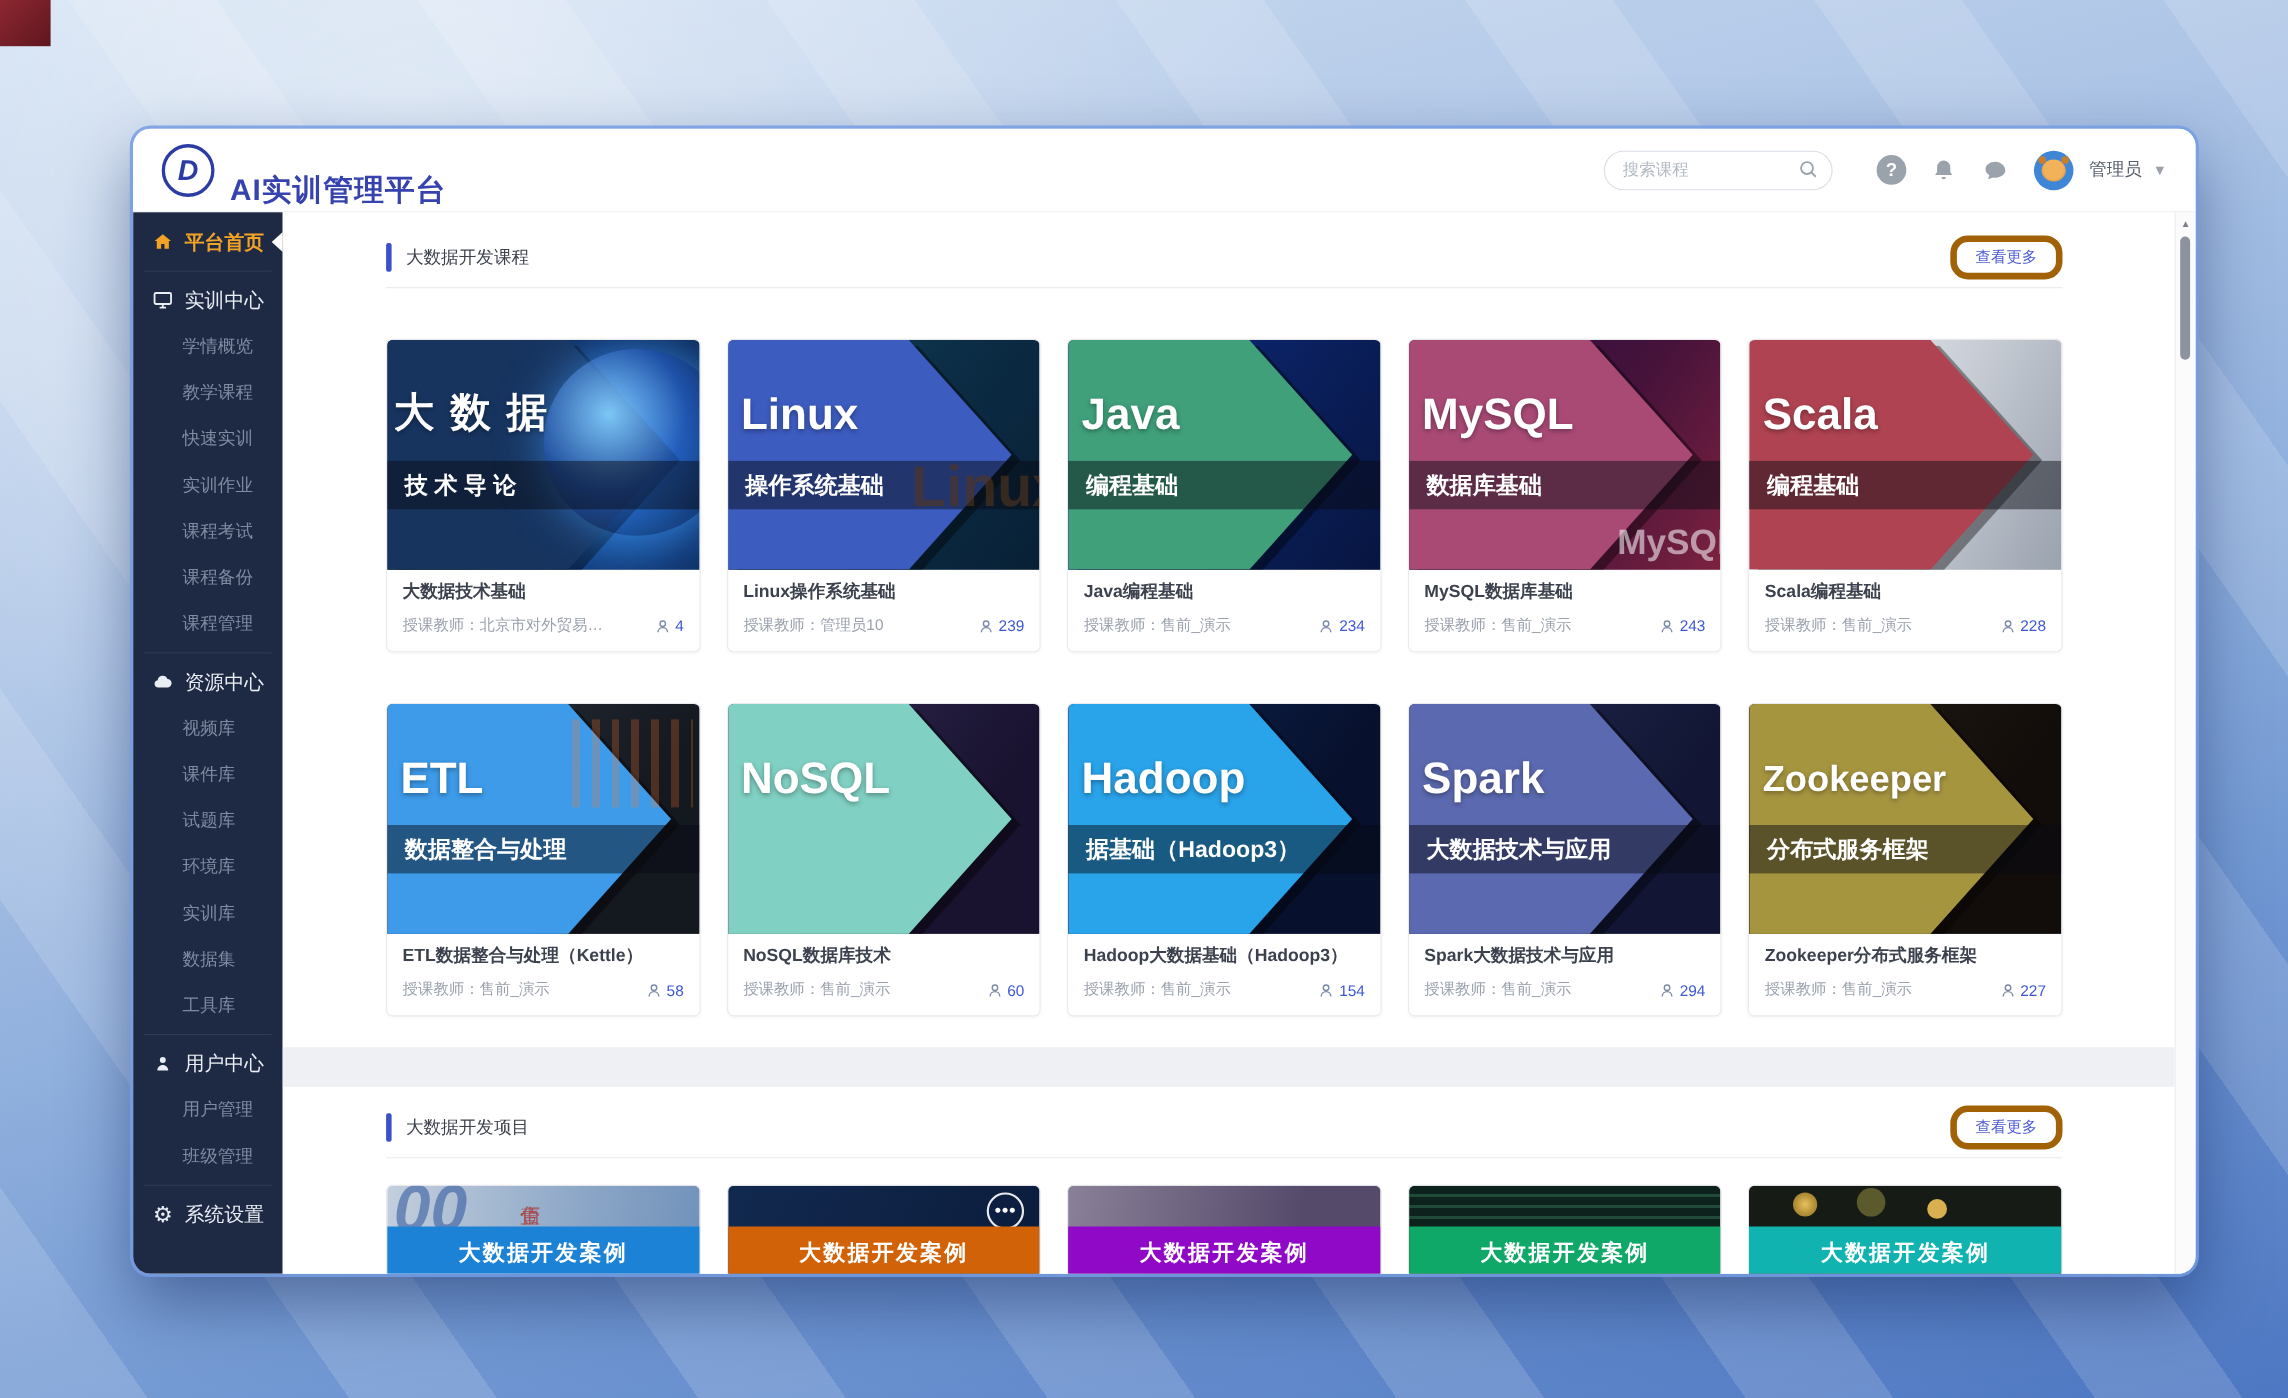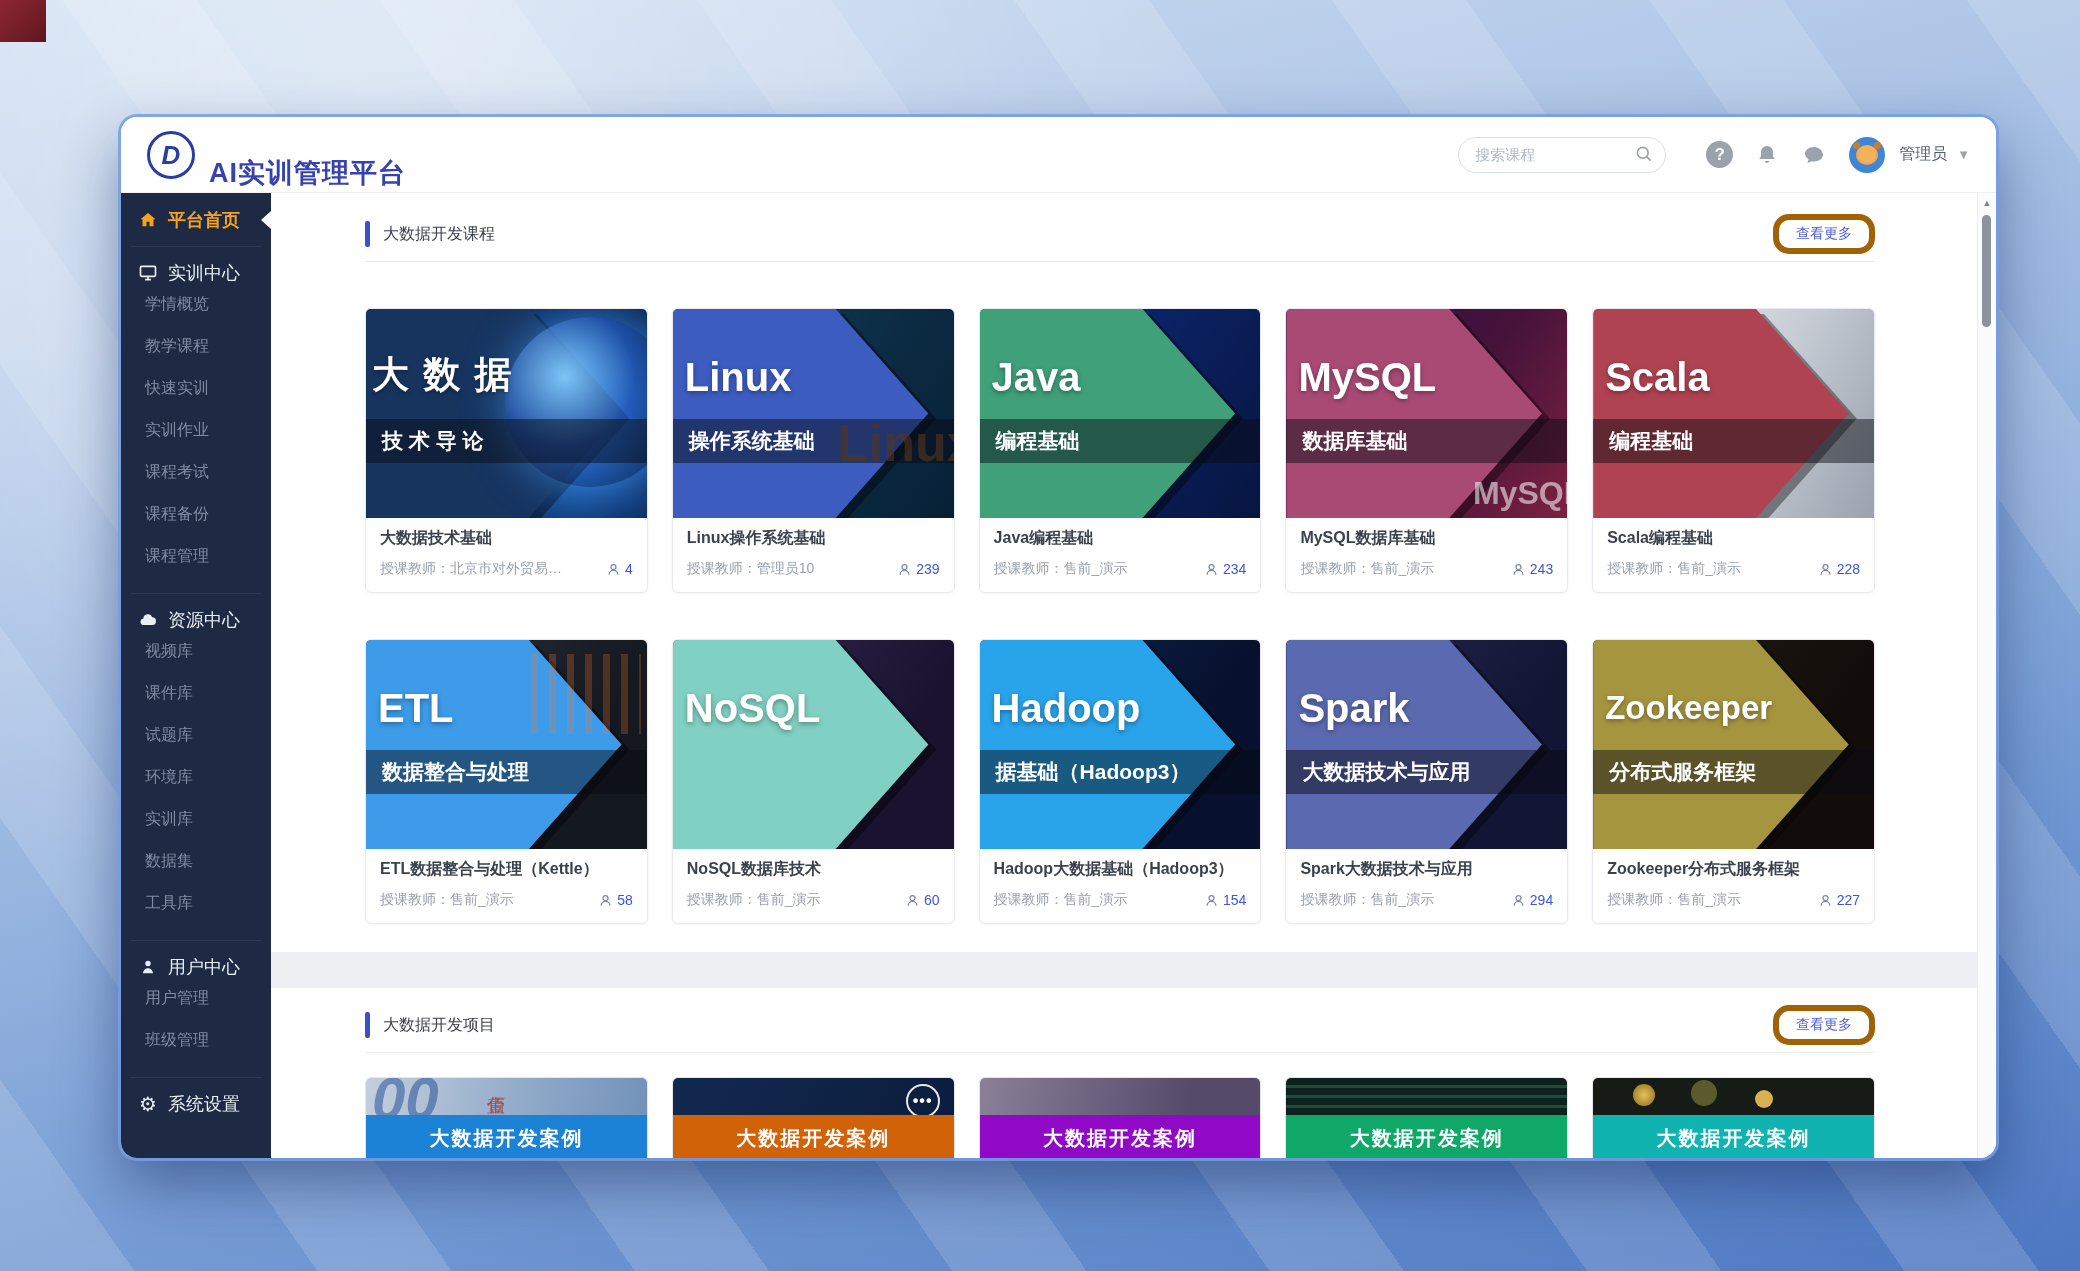--- a/index.html
+++ b/index.html
@@ -35,28 +35,28 @@
   .avatar{width:36px;height:36px;border-radius:50%;background:#3f87d6;position:relative;overflow:hidden;flex:none;}
   .avatar::before{content:"";position:absolute;left:7px;top:8px;width:22px;height:20px;border-radius:50%;
     background:radial-gradient(circle at 50% 45%,#f2b25a 0 55%,#c87e2f 100%);}
   .avatar::after{content:"";position:absolute;left:4px;top:5px;width:7px;height:7px;border-radius:50%;background:#c87e2f;
     box-shadow:21px 0 0 #c87e2f;}
   .uname{font-size:16px;color:#555e6b;margin-left:-8px;}
   .caret{color:#9aa2ab;font-size:13px;margin-left:-12px;}
   
   .app-body{display:flex;height:965px;border-top:1px solid #eef0f2;position:relative;}
   
-  .sidebar{width:150px;flex:none;background:#1e2a44;padding-top:6px;box-sizing:border-box;}
+  .sidebar{width:136px;flex:none;background:#1e2a44;padding-top:6px;box-sizing:border-box;}
   .side-item{height:42px;display:flex;align-items:center;padding:0 0 0 16px;cursor:pointer;position:relative;}
   .side-ic{width:22px;display:flex;justify-content:center;margin-right:9px;flex:none;}
   .side-label{font-size:18px;color:#e9edf4;white-space:nowrap;}
   .side-item.active .side-label{color:#f2a325;font-weight:bold;}
   .active-arrow{position:absolute;right:0;top:50%;margin-top:-9px;width:0;height:0;
     border-top:9px solid transparent;border-bottom:9px solid transparent;border-right:10px solid #ffffff;}
-  .side-sub-item{height:42px;display:flex;align-items:flex-start;padding-left:24px;cursor:pointer;}
+  .side-sub-item{height:42px;display:flex;align-items:center;padding-left:45px;cursor:pointer;}
   .side-sub-item span{font-size:16px;color:#7e8ba1;white-space:nowrap;}
   .side-divider{height:1px;background:#2c3a55;margin:5px 10px;}
   .gear-glyph{font-size:20px;color:#e9edf4;line-height:1;font-family:"DejaVu Sans",sans-serif;}
   
   .content{flex:1;background:#fff;padding:0 102px 0 94px;overflow:hidden;position:relative;box-sizing:border-box;}
   .sec-head{margin-top:22px;height:38px;display:flex;align-items:center;}
   .sec-bar{width:5px;height:26px;background:#3c50c8;border-radius:2px;margin-right:13px;}
   .sec-title{font-size:16px;color:#3c414d;}
   .more-btn{margin-left:auto;border:6px solid #a16207;color:#4f5ed2;font-size:14px;
     padding:5px 17px;border-radius:16px;background:#fff;cursor:pointer;white-space:nowrap;

